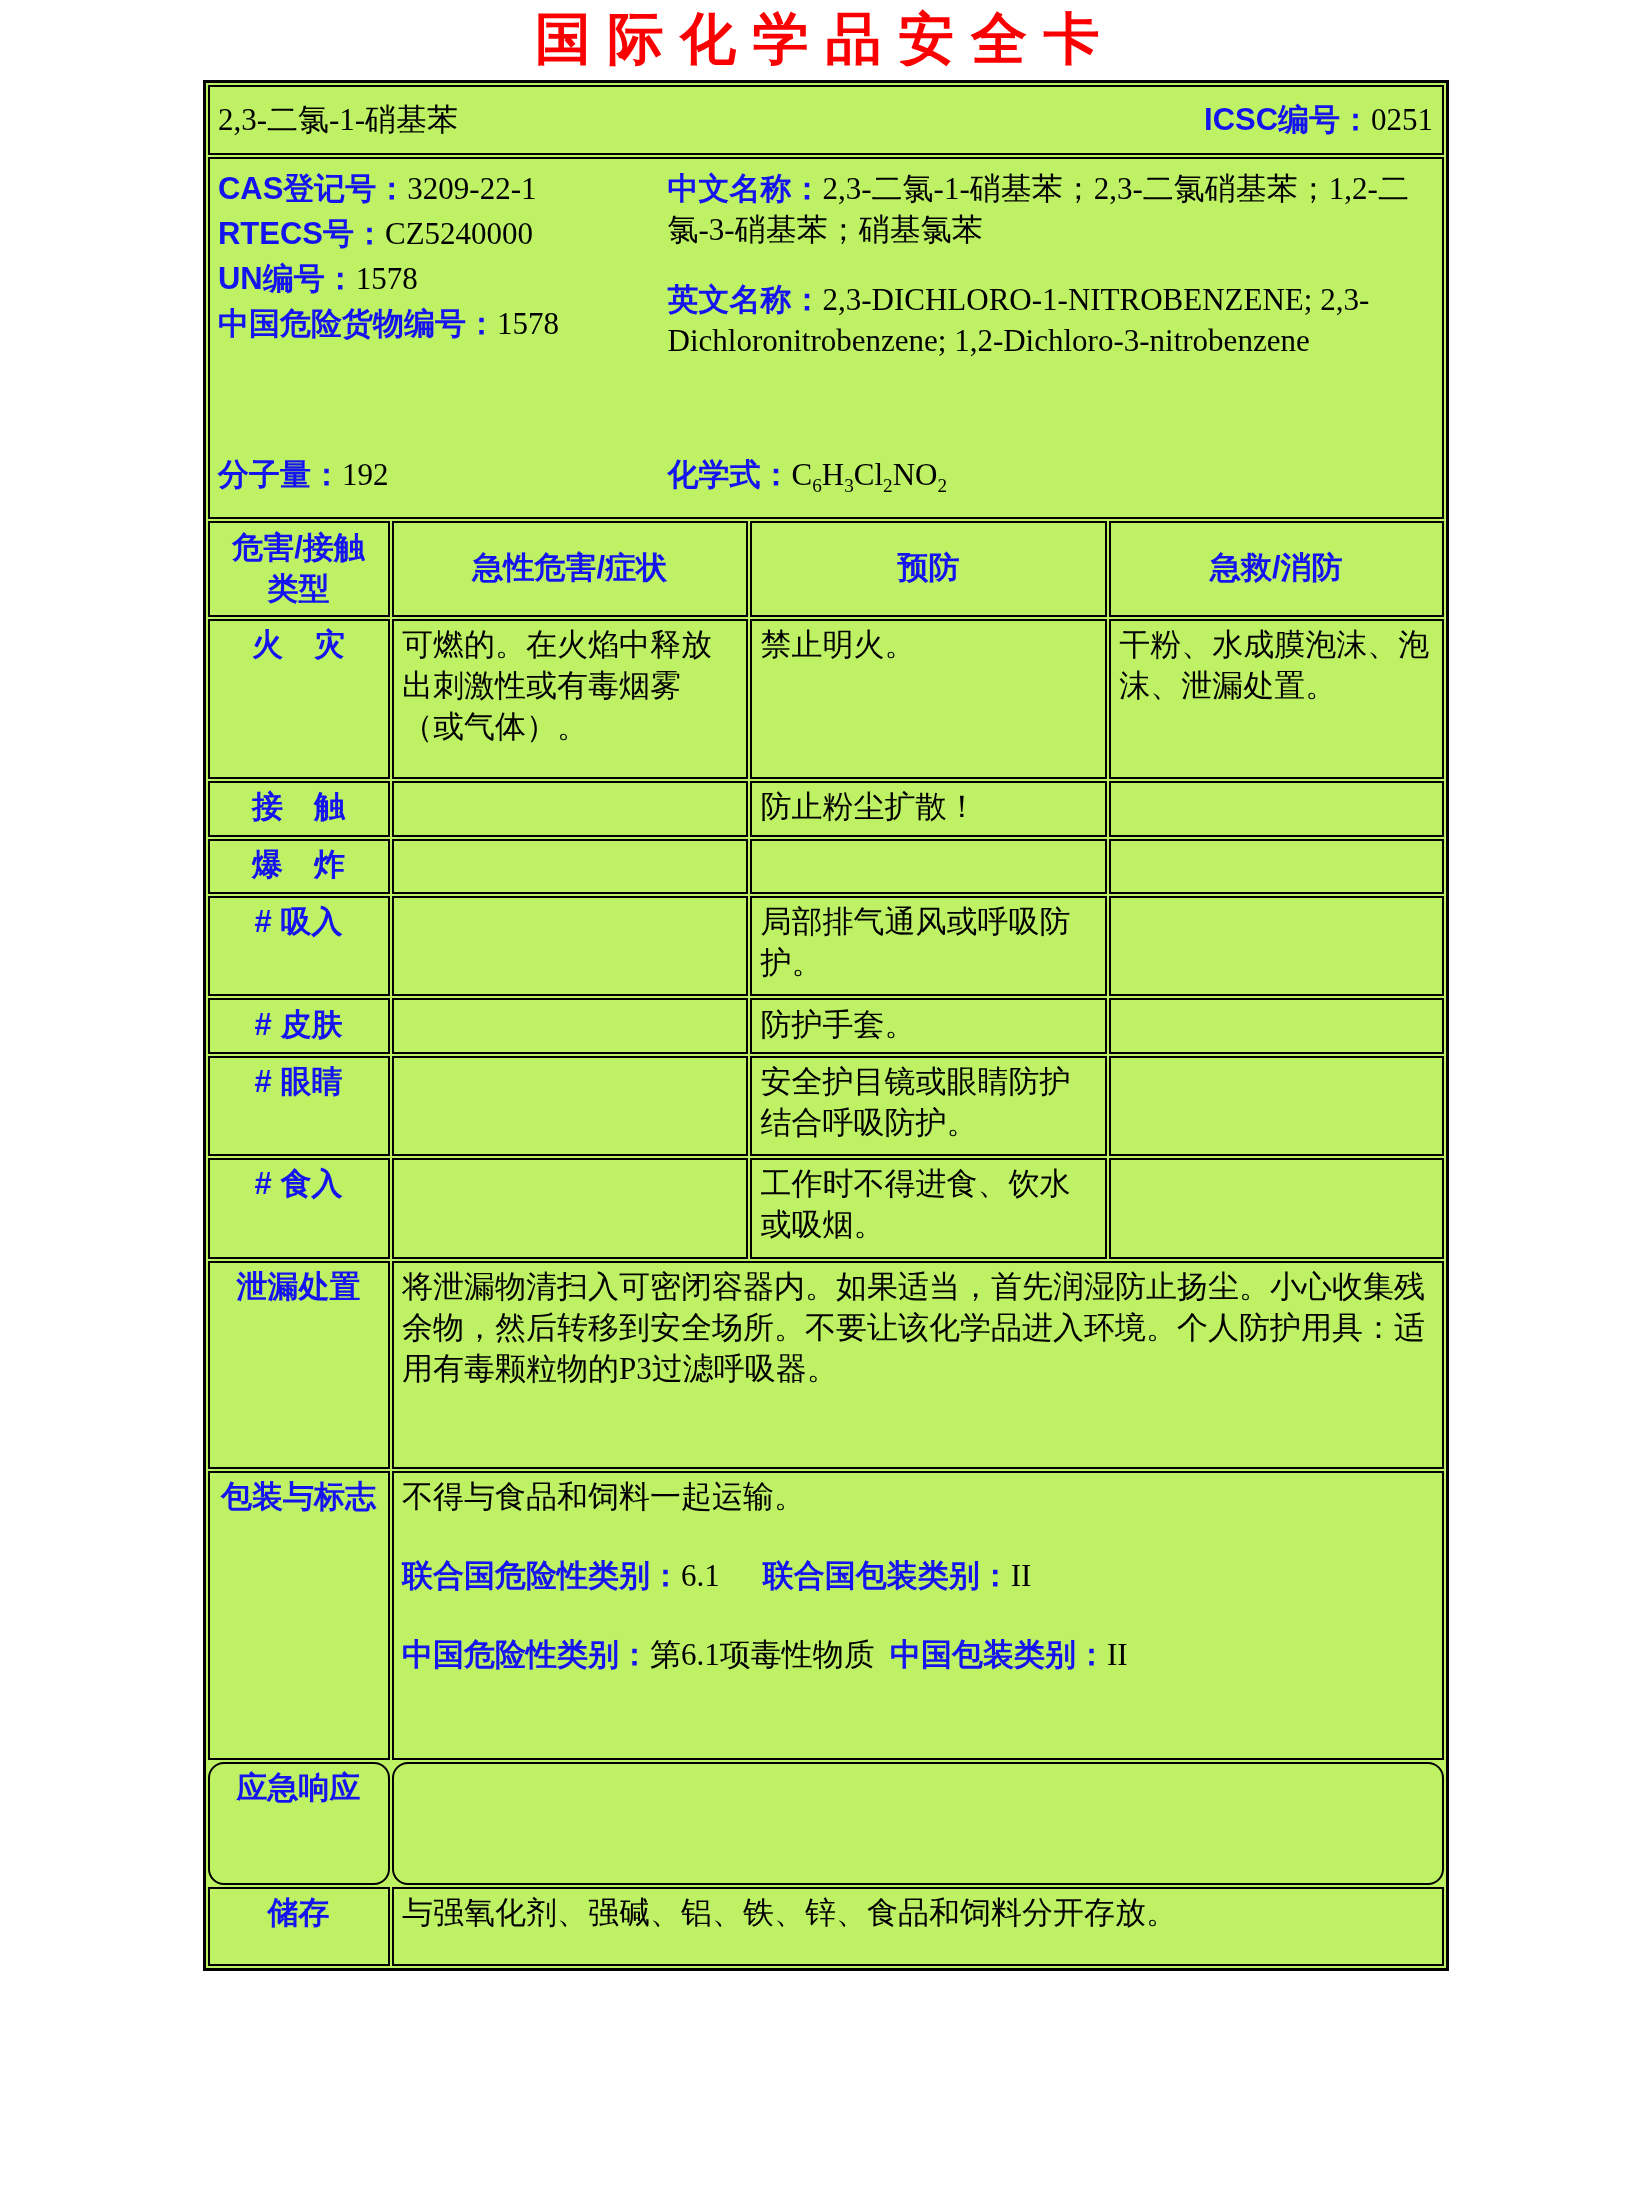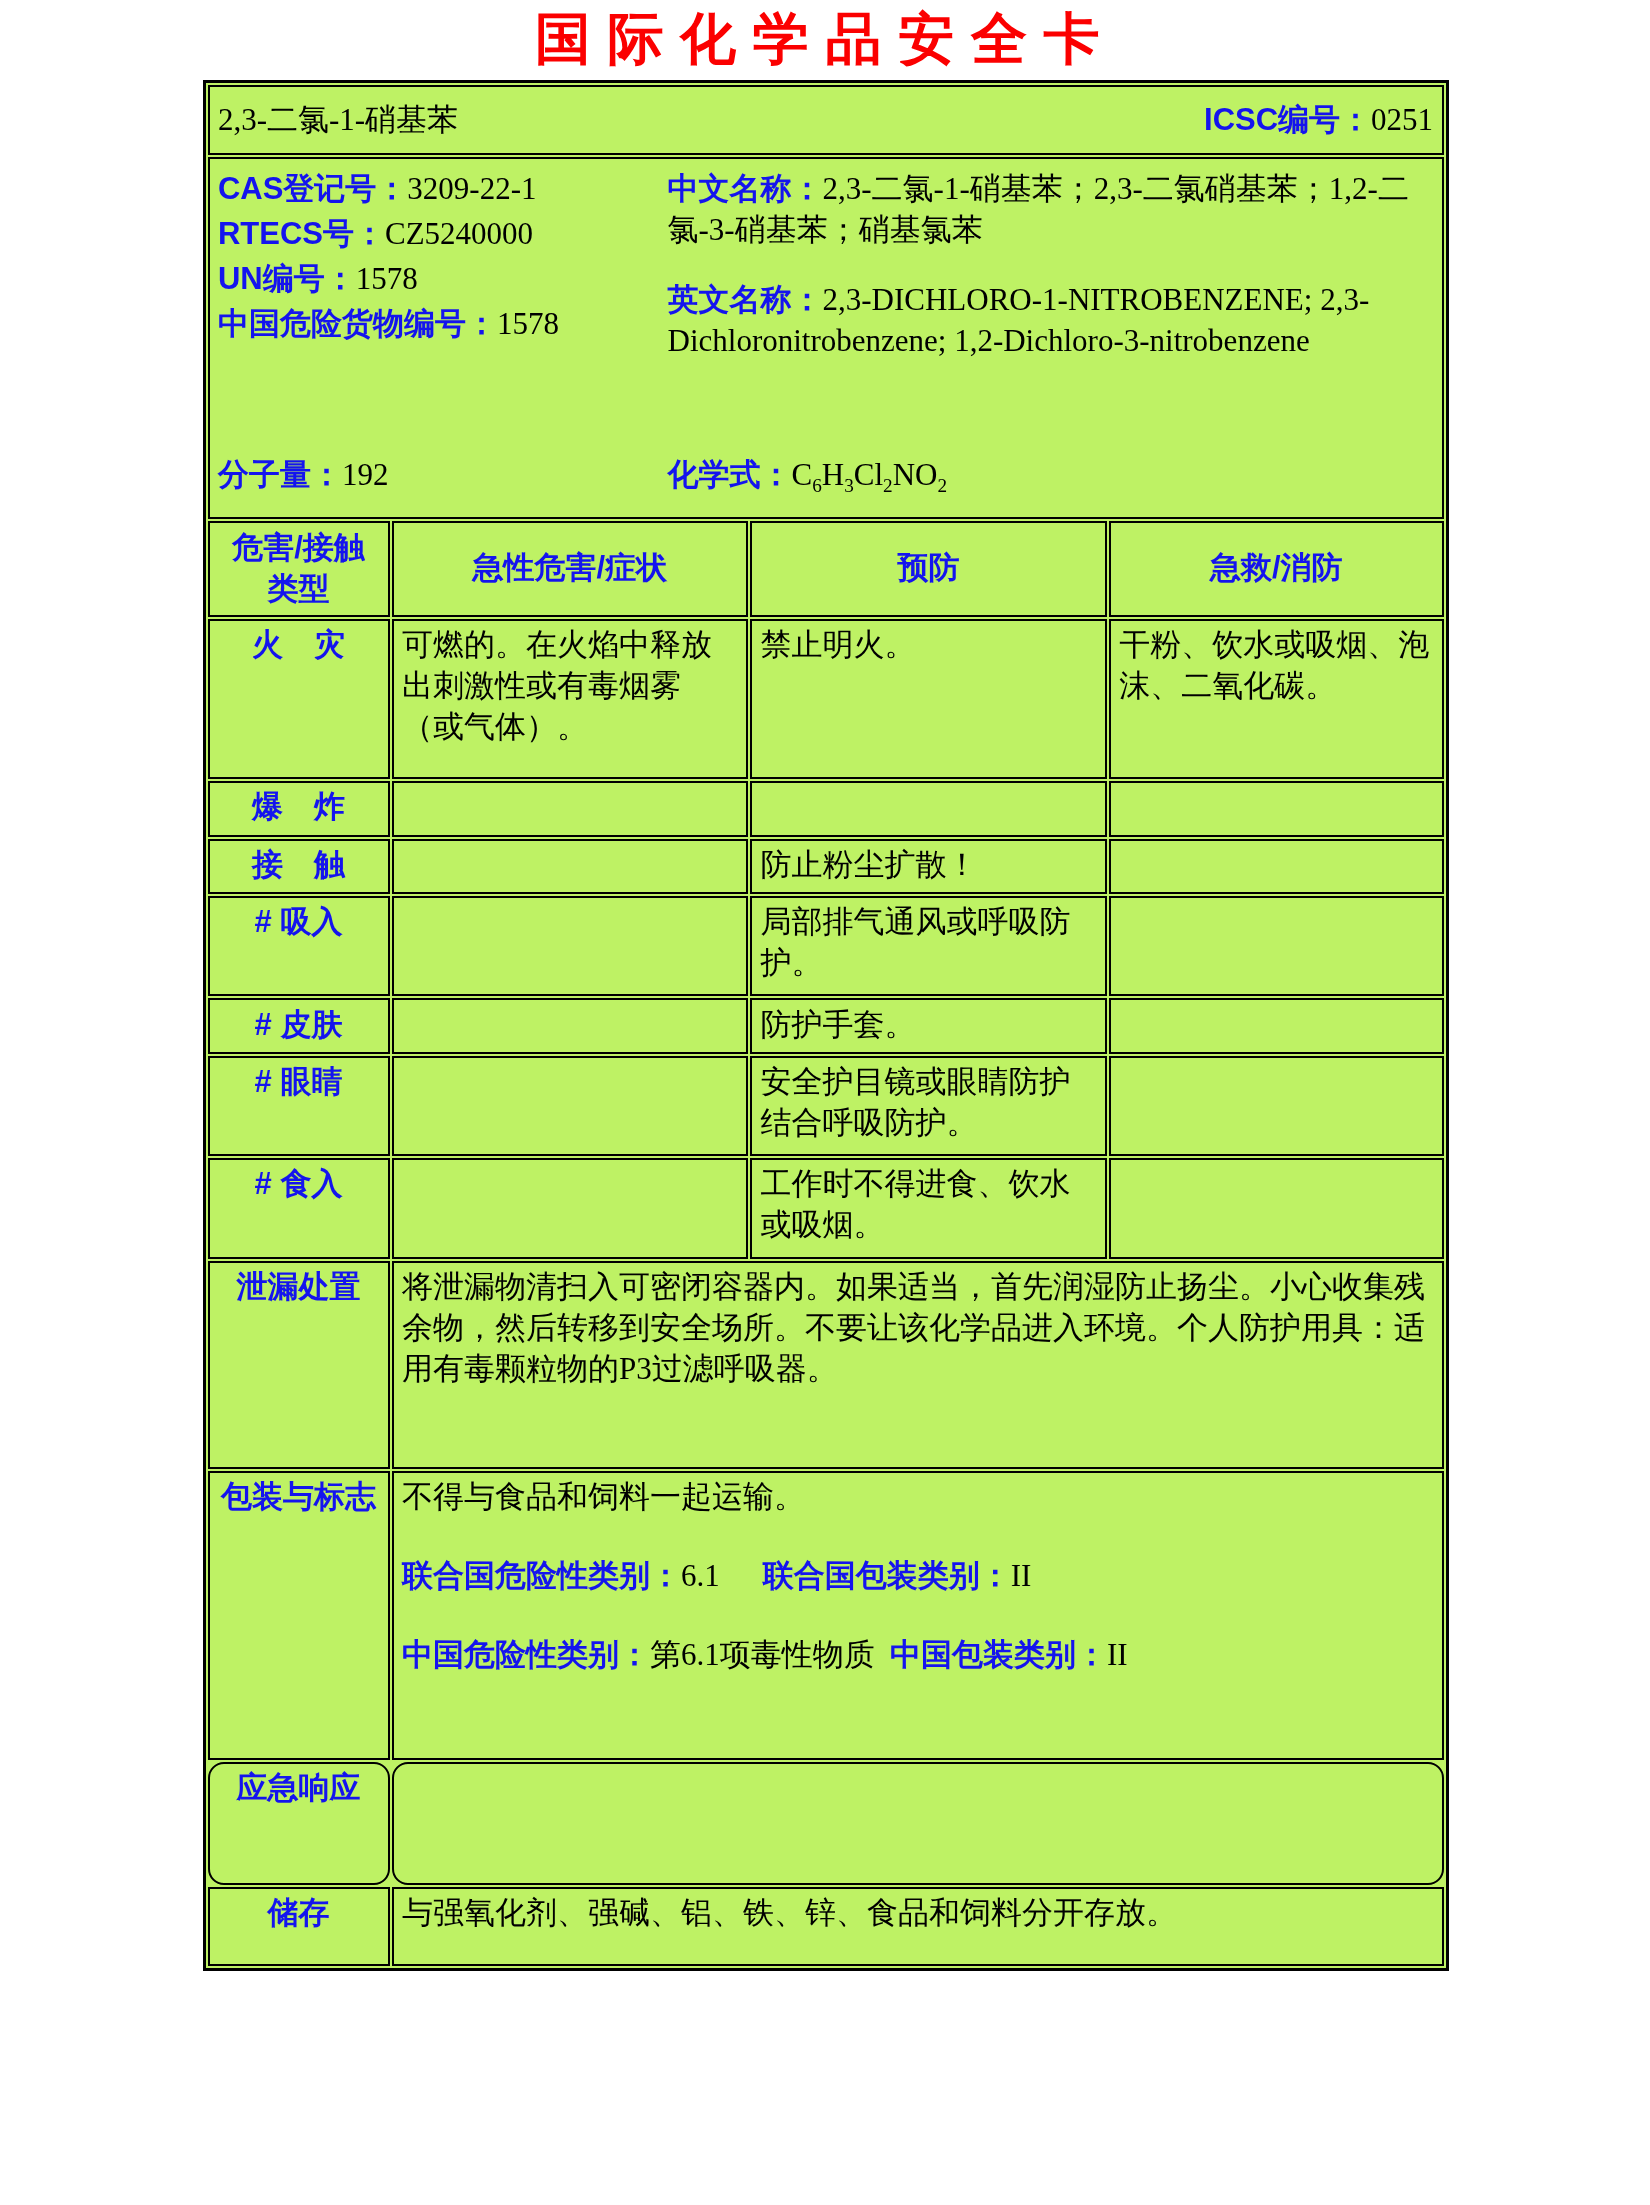--- a/index.html
+++ b/index.html
@@ -175,34 +175,34 @@
         </td>
     <td>
           <span class="hd-txt">急救/消防</span>
         </td>
   </tr>
 
   <tr class="r-fire">
     <td class="rowlabel">火　灾</td>
     <td>可燃的。在火焰中释放出刺激性或有毒烟雾（或气体）。</td>
     <td>禁止明火。</td>
-    <td>干粉、饮水或吸烟、泡沫、二氧化碳。</td>
+    <td>干粉、水成膜泡沫、泡沫、泄漏处置。</td>
+  </tr>
+
+  <tr class="r-short">
+    <td class="rowlabel">接　触</td>
+    <td></td>
+    <td>防止粉尘扩散！</td>
+    <td></td>
   </tr>
 
   <tr class="r-short">
     <td class="rowlabel">爆　炸</td>
     <td></td>
     <td></td>
-    <td></td>
-  </tr>
-
-  <tr class="r-short">
-    <td class="rowlabel">接　触</td>
-    <td></td>
-    <td>防止粉尘扩散！</td>
     <td></td>
   </tr>
 
   <tr class="r-two">
     <td class="rowlabel"># 吸入</td>
     <td></td>
     <td>局部排气通风或呼吸防护。</td>
     <td></td>
   </tr>
 

